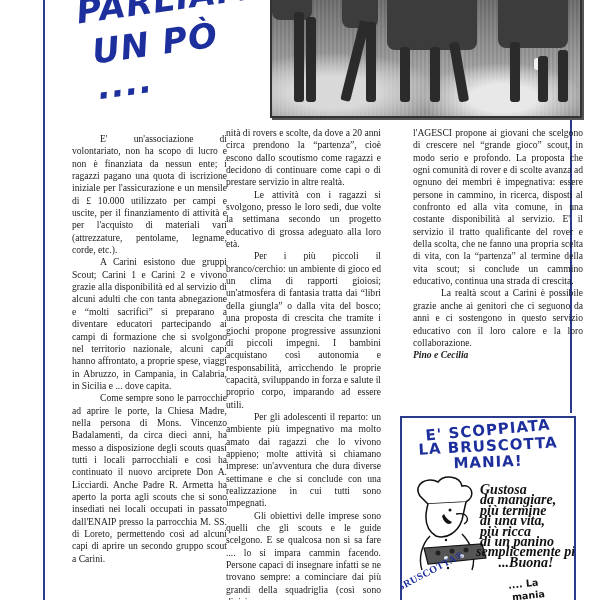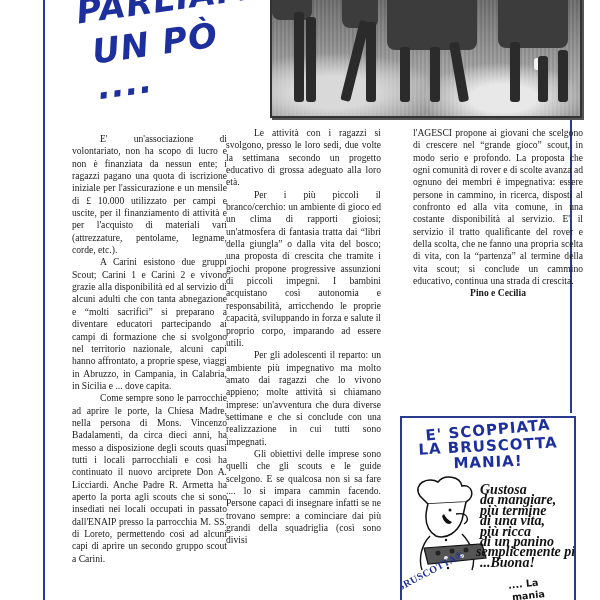--- a/index.html
+++ b/index.html
@@ -43,42 +43,42 @@
   
   .col {
     position: absolute; top: 133px; width: 155px;
     font-size: 9.6px; line-height: 12.35px; text-align: justify;
   }
   .col p { margin: 0; text-indent: 0; }
   .col p.ind { text-indent: 28px; }
   .col1 { left: 72px; }
   .col2 { left: 226px; top: 127px; }
   .col3 { left: 413px; top: 127px; width: 170px; }
-  .sig { text-align: center; font-weight: bold; margin-top: 1px; }
+  .sig { text-align: left; font-weight: bold; margin-top: 1px; font-style: italic; }
 
   
   .ad {
     position: absolute; left: 400px; top: 416px; width: 172px; height: 200px;
     border: 2px solid #2a3a8c; background: #fff; overflow: hidden;
   }
   .ad-head {
     position: absolute; left: 0; top: 4px; width: 172px; text-align: center;
     font-family: "DejaVu Sans", sans-serif; font-weight: bold; color: #1d2f9c;
     font-size: 15px; line-height: 16px; letter-spacing: 1px;
   }
   .ad-head span { display: block; }
   .ad-head .h1 { transform: rotate(-5deg); }
   .ad-head .h2 { transform: rotate(-3deg); }
   .ad-head .h3 { transform: rotate(-2deg); }
   .ad-copy {
     position: absolute; left: 78px; top: 67px; width: 94px;
     font-family: "Liberation Serif", serif; font-style: italic; font-weight: bold;
     font-size: 14px; line-height: 10.4px; color: #111;
   }
-  .ad-copy .r { text-align: left; padding-right: 2px; }
+  .ad-copy .r { text-align: center; padding-right: 2px; }
   .ad-slogan {
     position: absolute; left: 96px; top: 158px; width: 80px;
     font-family: "DejaVu Sans", sans-serif; font-weight: bold; font-size: 9.5px; line-height: 12px; color: #111;
   }
   .ad-slogan span { display: block; transform: rotate(-6deg); }
   .ad-slogan .s1 { margin-left: 10px; }
   .ad-slogan .s2 { margin-left: 14px; }
   .ad-slogan .s3 { margin-left: -6px; }
   .ad-brand {
     position: absolute; left: -2px; top: 164px;
@@ -118,28 +118,30 @@
   </div>
 
   <div class="col col1">
     <p class="ind">E' un'associazione di volontariato, non ha scopo di lucro e non è finanziata da nessun ente; i ragazzi pagano una quota di iscrizione iniziale per l'assicurazione e un mensile di £ 10.000 utilizzato per campi e uscite, per il finanziamento di attività e per l'acquisto di materiali vari (attrezzature, pentolame, legname, corde, etc.).</p>
     <p class="ind">A Carini esistono due gruppi Scout; Carini 1 e Carini 2 e vivono grazie alla disponibilità ed al servizio di alcuni adulti che con tanta abnegazione e “molti sacrifici” si preparano a diventare educatori partecipando ai campi di formazione che si svolgono nel territorio nazionale, alcuni capi hanno affrontato, a proprie spese, viaggi in Abruzzo, in Campania, in Calabria, in Sicilia e ... dove capita.</p>
     <p class="ind">Come sempre sono le parrocchie ad aprire le porte, la Chiesa Madre, nella persona di Mons. Vincenzo Badalamenti, da circa dieci anni, ha messo a disposizione degli scouts quasi tutti i locali parrocchiali e così ha continuato il nuovo arciprete Don A. Licciardi. Anche Padre R. Armetta ha aperto la porta agli scouts che si sono insediati nei locali occupati in passato dall'ENAIP presso la parrocchia M. SS. di Loreto, permettendo così ad alcuni capi di aprire un secondo gruppo scout a Carini.</p>
 
   </div>
 
   <div class="col col2">
+    <p>nità di rovers e scolte, da dove a 20 anni circa prendono la “partenza”, cioè escono dallo scoutismo come ragazzi e decidono di continuare come capi o di prestare servizio in altre realtà.</p>
     <p class="ind">Le attività con i ragazzi si svolgono, presso le loro sedi, due volte la settimana secondo un progetto educativo di grossa adeguato alla loro età.</p>
     <p class="ind">Per i più piccoli il branco/cerchio: un ambiente di gioco ed un clima di rapporti gioiosi; un'atmosfera di fantasia tratta dai “libri della giungla” o dalla vita del bosco; una proposta di crescita che tramite i giochi propone progressive assunzioni di piccoli impegni. I bambini acquistano così autonomia e responsabilità, arricchendo le proprie capacità, sviluppando in forza e salute il proprio corpo, imparando ad essere utili.</p>
     <p class="ind">Per gli adolescenti il reparto: un ambiente più impegnativo ma molto amato dai ragazzi che lo vivono appieno; molte attività si chiamano imprese: un'avventura che dura diverse settimane e che si conclude con una realizzazione in cui tutti sono impegnati.</p>
     <p class="ind">Gli obiettivi delle imprese sono quelli che gli scouts e le guide scelgono. E se qualcosa non si sa fare .... lo si impara cammin facendo. Persone capaci di insegnare infatti se ne trovano sempre: a cominciare dai più grandi della squadriglia (così sono divisi</p>
   </div>
 
   <div class="col col3">
     <p>l'AGESCI propone ai giovani che scelgono di crescere nel “grande gioco” scout, in modo serio e profondo. La proposta che ogni comunità di rover e di scolte avanza ad ognuno dei membri è impegnativa: essere persone in cammino, in ricerca, disposti al confronto ed alla vita comune, in una costante disponibilità al servizio. E' il servizio il tratto qualificante del rover e della scolta, che ne fanno una propria scelta di vita, con la “partenza” al termine della vita scout; si conclude un cammino educativo, continua una strada di crescita.</p>
+    <p class="ind">La realtà scout a Carini è possibile grazie anche ai genitori che ci seguono da anni e ci sostengono in questo servizio educativo con il loro calore e la loro collaborazione.</p>
     <p class="sig">Pino e Cecilia</p>
   </div>
 
   <div class="ad">
     <div class="ad-head">
       <span class="h1">E' SCOPPIATA</span>
       <span class="h2">LA BRUSCOTTA</span>
       <span class="h3">MANIA!</span>
     </div>
 

